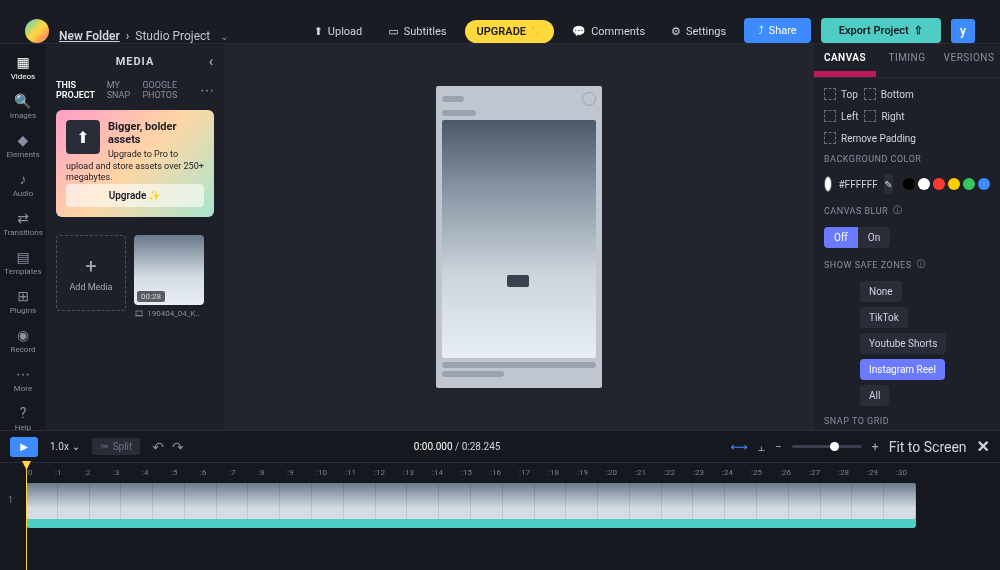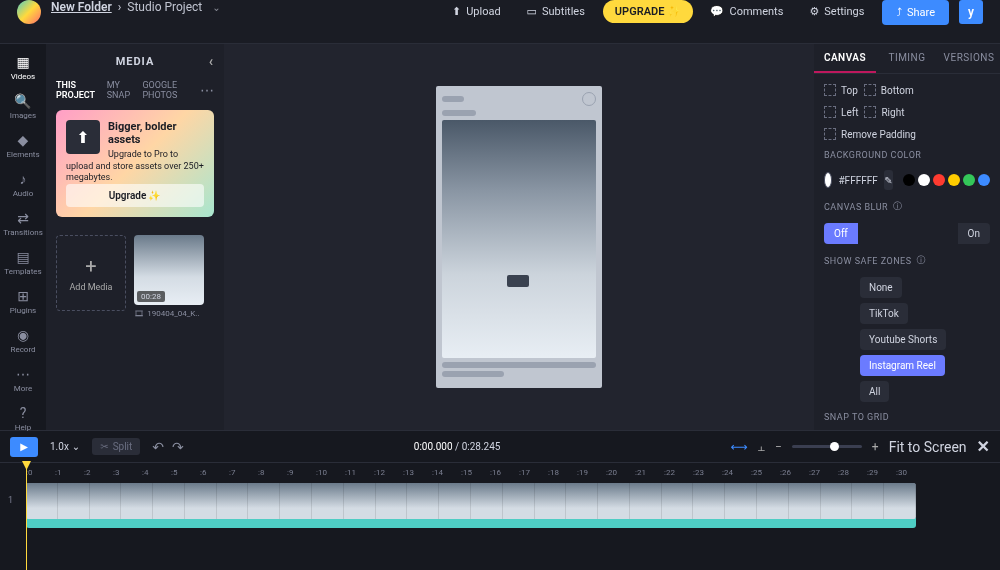--- a/index.html
+++ b/index.html
@@ -1,17 +1,17 @@
 <!DOCTYPE html>
 <html><head>
 <meta charset="utf-8">
 <style>
 * { margin:0; padding:0; box-sizing:border-box; font-family:-apple-system,BlinkMacSystemFont,"Segoe UI",Roboto,sans-serif; }
 body { background:#1a1c24; color:#d0d4e0; width:1000px; height:570px; overflow:hidden; font-size:11px; }
-.topbar { height:44px; background:#1a1c24; border-bottom:1px solid #2a2d38; display:flex; align-items:flex-start; padding:0 17px; gap:10px; }
+.topbar { height:44px; background:#1a1c24; border-bottom:1px solid #2a2d38; display:flex; align-items:flex-end; padding:0 25px; gap:10px; }
 .logo-circle { width:24px; height:24px; border-radius:50%; background:linear-gradient(135deg,#4ecdc4,#ffd93d,#ff6b6b); }
 .breadcrumb { display:flex; align-items:center; gap:6px; font-size:12px; color:#d0d4e0; }
 .breadcrumb .folder { text-decoration:underline; font-weight:600; cursor:pointer; }
 .breadcrumb .proj { color:#c0c4d0; }
 .chev-down { font-size:10px; opacity:.6; margin-left:4px; cursor:pointer; }
 .topbar-spacer { flex:1; }
 .top-btn { display:flex; align-items:center; gap:5px; padding:5px 8px; border-radius:4px; cursor:pointer; font-size:11px; color:#d0d4e0; }
 .top-btn.upgrade { background:#ffd93d; color:#1a1c24; font-weight:600; padding:5px 12px; border-radius:12px; }
 .top-btn.share { background:#3d8bff; color:#fff; padding:6px 14px; border-radius:4px; }
 .top-btn.export { background:#4ecdc4; color:#1a1c24; font-weight:600; padding:6px 18px; border-radius:4px; }
@@ -47,33 +47,33 @@
 .canvas-frame { width:166px; height:302px; background:#c0c6d0; border-radius:2px; padding:6px; display:flex; flex-direction:column; gap:4px; }
 .cf-topbar { display:flex; align-items:center; gap:3px; }
 .cf-pill { height:6px; background:#9aa2b0; border-radius:3px; }
 .cf-dot { width:14px; height:14px; border-radius:50%; border:1px solid #9aa2b0; margin-left:auto; }
 .cf-video { flex:1; background:linear-gradient(180deg,#4a5868 0%,#8a96a4 30%,#ccd4dc 65%,#e8eef4 100%); border-radius:2px; position:relative; overflow:hidden; }
 .cf-ski { position:absolute; bottom:30%; left:42%; width:22px; height:12px; background:#3a4250; border-radius:2px; }
 .cf-bot { height:20px; display:flex; flex-direction:column; gap:3px; }
 .rightpanel { width:186px; background:#1e2029; display:flex; flex-direction:column; }
 .rp-tabs { display:flex; border-bottom:1px solid #2a2d38; }
 .rp-tab { flex:1; text-align:center; padding:8px 0; font-size:10px; color:#8a8ea0; cursor:pointer; letter-spacing:.5px; }
-.rp-tab.active { color:#fff; border-bottom:2px solid #be185d; font-weight:600; }
+.rp-tab.active { color:#fff; border-bottom:6px solid #be185d; font-weight:600; }
 .rp-body { padding:10px; display:flex; flex-direction:column; gap:10px; overflow-y:auto; }
 .rp-row { display:flex; gap:6px; flex-wrap:wrap; }
 .chk-item { display:flex; align-items:center; gap:5px; cursor:pointer; font-size:10px; }
 .chk-box { width:12px; height:12px; border:1px dashed #6a6e80; }
 .rp-label { font-size:9px; color:#8a8ea0; letter-spacing:.5px; display:flex; align-items:center; gap:5px; }
 .color-input { display:flex; align-items:center; gap:6px; }
 .color-sw { width:16px; height:16px; border-radius:50%; border:1px solid #4a4e60; }
 .color-hex { font-size:10px; }
 .color-pick { width:20px; height:20px; background:#2a2d38; border-radius:3px; display:flex; align-items:center; justify-content:center; cursor:pointer; font-size:10px; }
 .color-dots { display:flex; gap:3px; margin-left:4px; }
 .cdot { width:12px; height:12px; border-radius:50%; cursor:pointer; }
-.toggle-grp { display:flex; gap:0;justify-content:space-between; }
+.toggle-grp { display:flex; gap:0; }
 .tog-btn { padding:5px 10px; background:#2a2d38; font-size:10px; cursor:pointer; }
 .tog-btn.active { background:#6b7bff; color:#fff; }
 .tog-btn:first-child { border-radius:4px 0 0 4px; }
 .tog-btn:last-child { border-radius:0 4px 4px 0; }
 .chip-grp { display:flex; gap:5px; flex-wrap:wrap; }
 .chip { padding:5px 9px; background:#2a2d38; border-radius:4px; font-size:10px; cursor:pointer;margin-left:36px; }
 .chip.active { background:#6b7bff; color:#fff; }
 .timeline { height:140px; background:#16181f; border-top:1px solid #2a2d38; display:flex; flex-direction:column; }
 .tl-ctrl { height:32px; display:flex; align-items:center; padding:0 10px; gap:12px; border-bottom:1px solid #2a2d38; }
 .play-btn { width:28px; height:20px; background:#3d8bff; border-radius:3px; display:flex; align-items:center; justify-content:center; cursor:pointer; color:#fff; font-size:10px; }
@@ -129,20 +129,24 @@
       <span>Comments</span>
     </div>
   <div class="top-btn">
       <span>⚙</span>
       <span>Settings</span>
     </div>
   <div class="top-btn share">
       <span>⤴</span>
       <span>Share</span>
     </div>
+  <div class="top-btn export">
+      <span>Export Project</span>
+      <span>⇧</span>
+    </div>
   <div class="avatar">y</div>
 </div>
 
 <div class="main">
   <div class="leftbar" id="leftbar">
       <div class="leftbar-item active">
         <span class="ico">▦</span>
         <span class="lbl">Videos</span>
       </div>
       <div class="leftbar-item">

